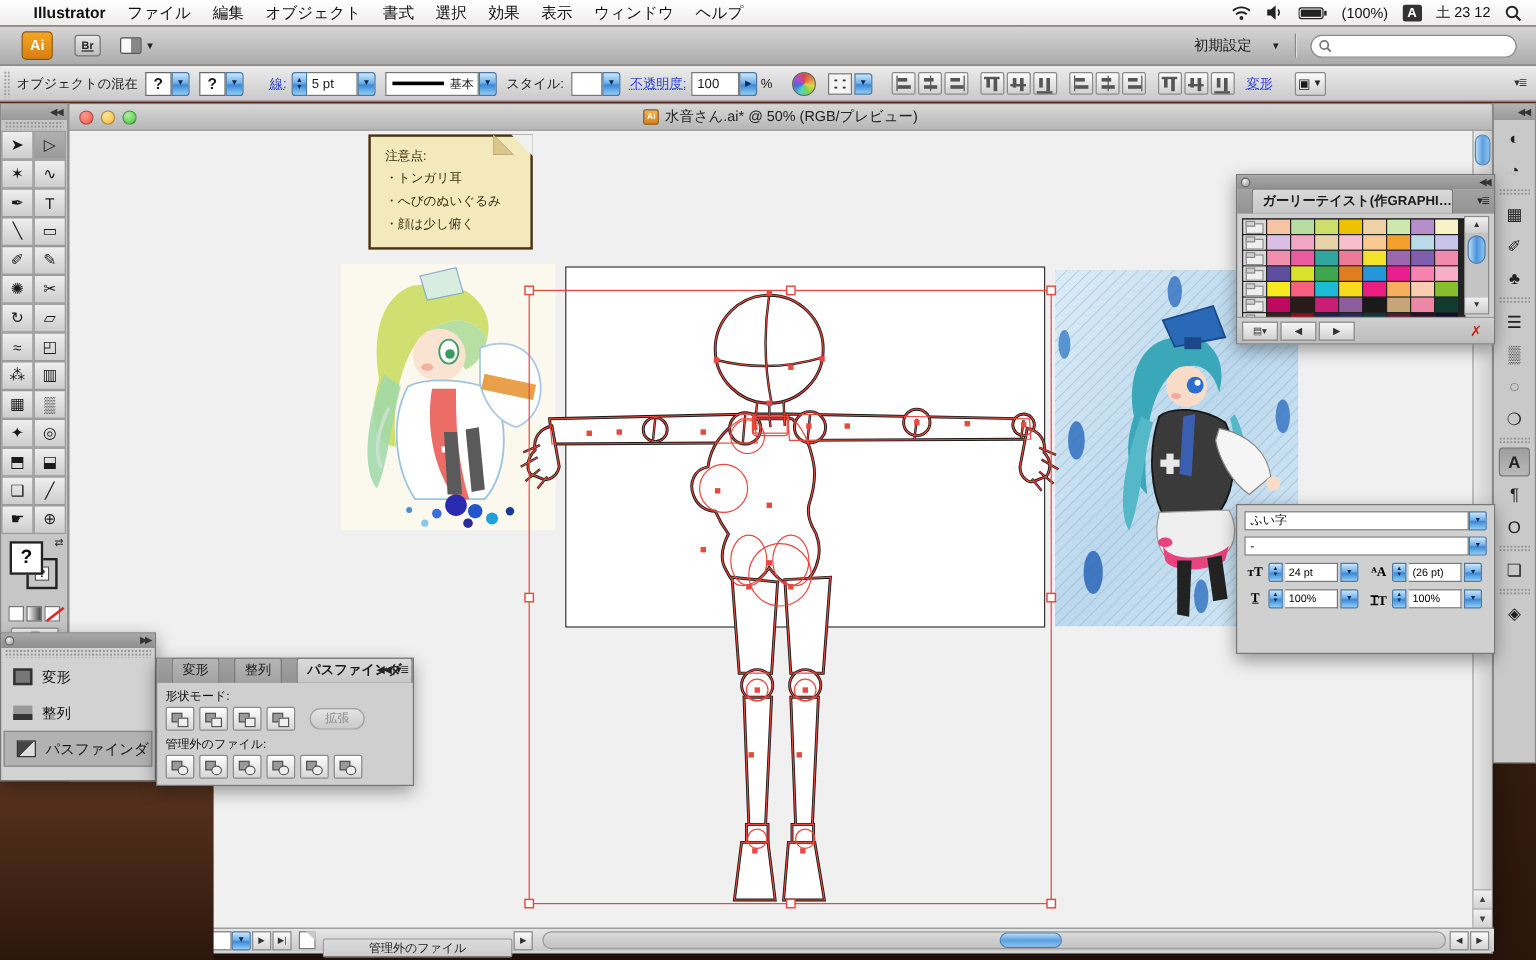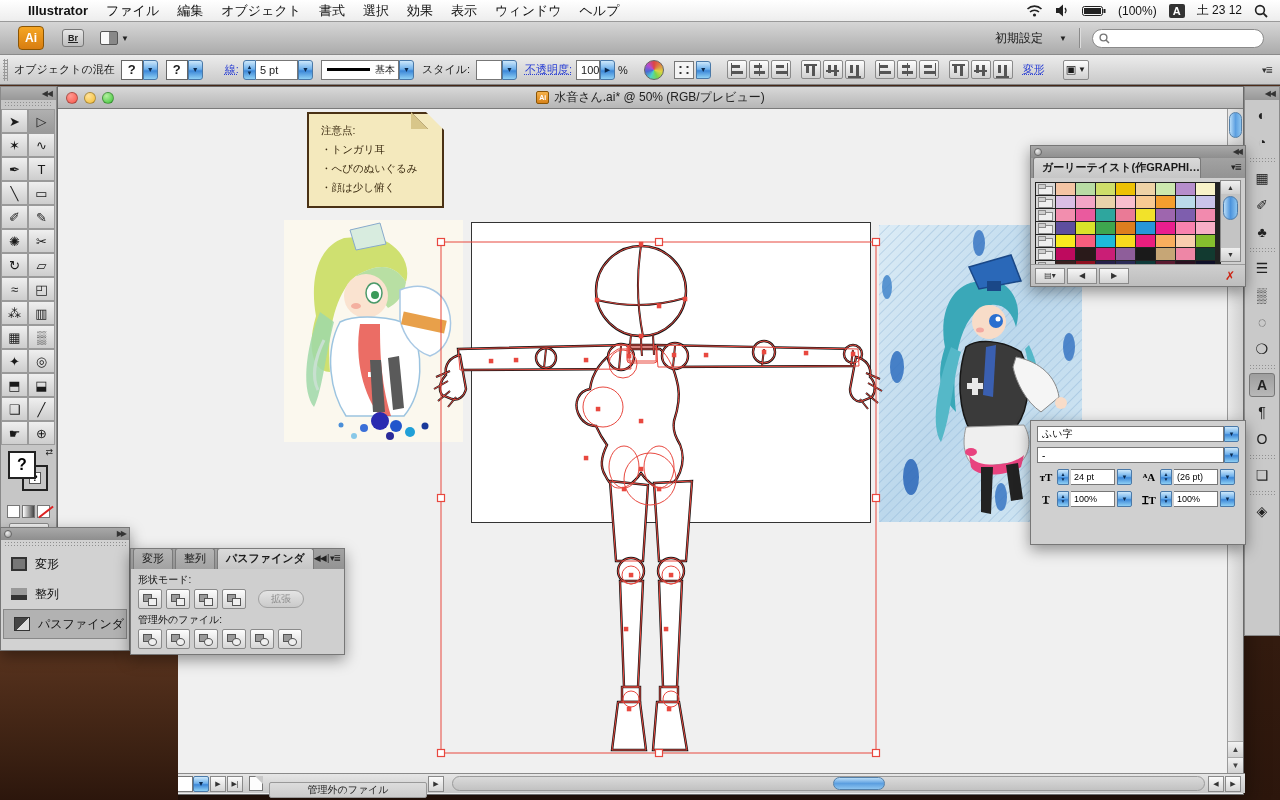--- a/index.html
+++ b/index.html
@@ -137,21 +137,21 @@
     border-radius:2px; display:flex; align-items:center; justify-content:center; font-size:10px; color:#333; }
 
   
   .panel { position:absolute; background:#cfcfcf; border:1px solid #777; box-shadow:0 5px 14px rgba(0,0,0,.4); }
   .p-top { height:12px; background:linear-gradient(#a8a8a8,#8e8e8e); position:relative; }
   .p-close { position:absolute; left:3px; top:2px; width:8px; height:8px; border-radius:50%;
     background:radial-gradient(circle at 35% 30%,#eee,#999); border:1px solid #666; }
   .p-coll { position:absolute; right:4px; top:1px; font-size:8px; color:#333; letter-spacing:-2px; }
   .tabrow { height:20px; background:linear-gradient(#a2a2a2,#939393); display:flex; align-items:flex-end;
     font-size:11px; color:#1a1a1a; position:relative; }
-  .tab { padding:2px 8px 3px; margin-left:2px; border:1px solid #7a7a7a; border-bottom:none;
+  .tab { padding:2px 8px 3px; margin-left:12px; border:1px solid #7a7a7a; border-bottom:none;
     border-radius:3px 3px 0 0; background:linear-gradient(#b6b6b6,#a2a2a2); white-space:nowrap; }
   .tab.active { background:linear-gradient(#dadada,#c6c6c6); font-weight:bold; }
   .tabmenu { position:absolute; right:4px; top:4px; font-size:9px; color:#222; letter-spacing:-1px; }
 
   
   #swpanel { left:1030px; top:145px; width:216px; height:142px; z-index:35; }
   #swgrid { position:absolute; left:4px; top:36px; width:186px; background:#222; border:1px solid #222;
     display:flex; flex-direction:column; gap:1px; }
   .swrow { display:flex; gap:1px; height:12px; }
   .folder { width:19px; background:#d8d8d8; position:relative; }
@@ -308,21 +308,21 @@
   <div class="aqua dd">▼</div>
   <div class="strokeprev">
     <div class="line"></div>
     <span class="nm">基本</span>
   </div>
   <div class="aqua dd">▼</div>
   <span class="ctl-label">スタイル:</span>
   <div class="field" style="width:26px;border-left:1px solid #777"></div>
   <div class="aqua dd">▼</div>
   <span class="bluelink">不透明度:</span>
-  <div class="field" style="width:24px;border-left:1px solid #777">100</div>
+  <div class="field" style="width:40px;border-left:1px solid #777">100</div>
   <div class="aqua dd" style="margin-right:3px">▶</div>
   <span class="ctl-label">%</span>
   <div class="wheelicon"></div>
   <div class="refpoint"></div>
   <div class="aqua dd" style="height:18px">▼</div>
   <span style="width:8px"></span>
   <span id="alignbtns" style="display:flex;align-items:center">
       <div class="alignbtn">
         <div class="ab" style="left: 4px; top: 4px; width: 8px; height: 3px;"></div>
         <div class="ab" style="left: 4px; top: 10px; width: 11px; height: 3px;"></div>

